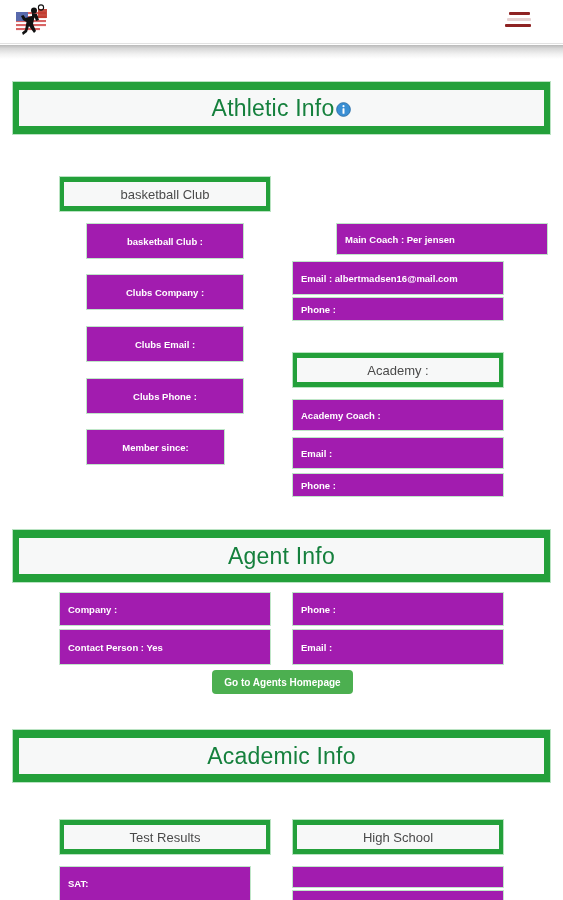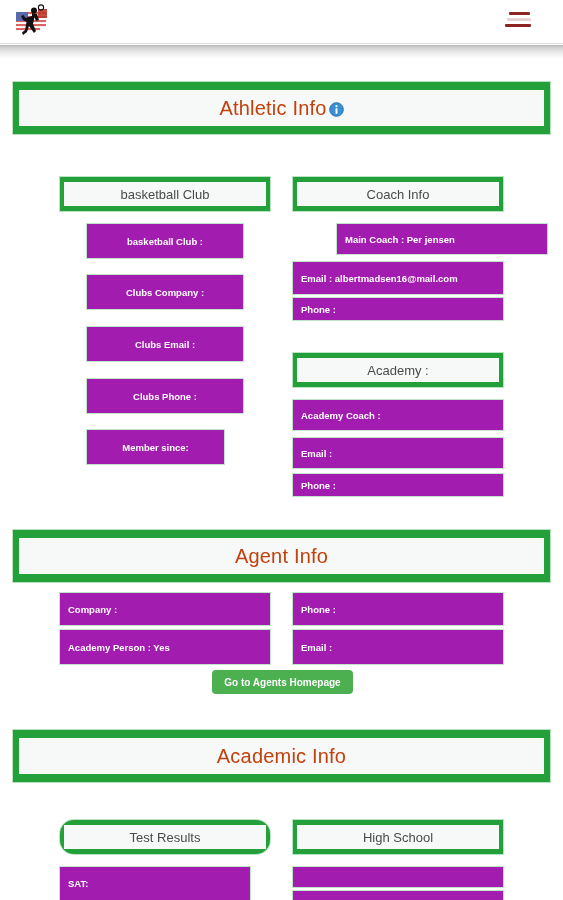--- a/index.html
+++ b/index.html
@@ -74,22 +74,22 @@
   .banner-inner {
     width: 100%;
     height: 100%;
     background: #f7f8f8;
     display: flex;
     align-items: center;
     justify-content: center;
     gap: 2px;
   }
   .banner-title {
-    font-size: 20px;
-    color: #c2410c;
+    font-size: 23px;
+    color: #15803d;
     letter-spacing: .2px;
   }
   .info-icon {
     width: 15px; height: 15px;
     flex: 0 0 auto;
     display: inline-block;
     vertical-align: middle;
     margin-top: 2px;
   }
 
@@ -204,25 +204,20 @@
   <div class="row center" style="left:87px; top:327px; width:156px; height:34px;">
     <span>Clubs Email :</span>
   </div>
   <div class="row center" style="left:87px; top:379px; width:156px; height:34px;justify-content:center;">
     <span>Clubs Phone :</span>
   </div>
   <div class="row center" style="left:87px; top:430px; width:137px; height:34px;">
     <span>Member since:</span>
   </div>
 
-  <div class="col-header" style="left:293px; top:177px; width:210px;">
-    <div class="col-header-inner">
-      <span>Coach Info</span>
-    </div>
-  </div>
 
   <div class="row left" style="left:293px; top:224px; width:210px; height:30px;margin-left:44px;">
     <span>Main Coach : Per jensen</span>
   </div>
   <div class="row left" style="left:293px; top:262px; width:210px; height:32px;">
     <span>Email : albertmadsen16@mail.com</span>
   </div>
   <div class="row left" style="left:293px; top:298px; width:210px; height:22px;">
     <span>Phone :</span>
   </div>
@@ -246,38 +241,38 @@
   <div class="banner" style="top:530px;">
     <div class="banner-inner">
       <span class="banner-title">Agent Info</span>
     </div>
   </div>
 
   <div class="row left" style="left:60px; top:593px; width:210px; height:32px;">
     <span>Company :</span>
   </div>
   <div class="row left" style="left:60px; top:630px; width:210px; height:34px;">
-    <span>Academy Person : Yes</span>
+    <span>Contact Person : Yes</span>
   </div>
   <div class="row left" style="left:293px; top:593px; width:210px; height:32px;">
     <span>Phone :</span>
   </div>
   <div class="row left" style="left:293px; top:630px; width:210px; height:34px;">
     <span>Email :</span>
   </div>
 
   <button class="agent-btn" style="left:212px; top:670px; width:141px; height:24px;">Go to Agents Homepage</button>
 
   <div class="banner" style="top:730px;">
     <div class="banner-inner">
       <span class="banner-title">Academic Info</span>
     </div>
   </div>
 
-  <div class="col-header" style="left:60px; top:820px; width:210px;border-radius:14px;">
+  <div class="col-header" style="left:60px; top:820px; width:210px;">
     <div class="col-header-inner">
       <span>Test Results</span>
     </div>
   </div>
   <div class="row left" style="left:60px; top:867px; width:190px; height:33px;">
     <span>SAT:</span>
   </div>
 
   <div class="col-header" style="left:293px; top:820px; width:210px;">
     <div class="col-header-inner">

